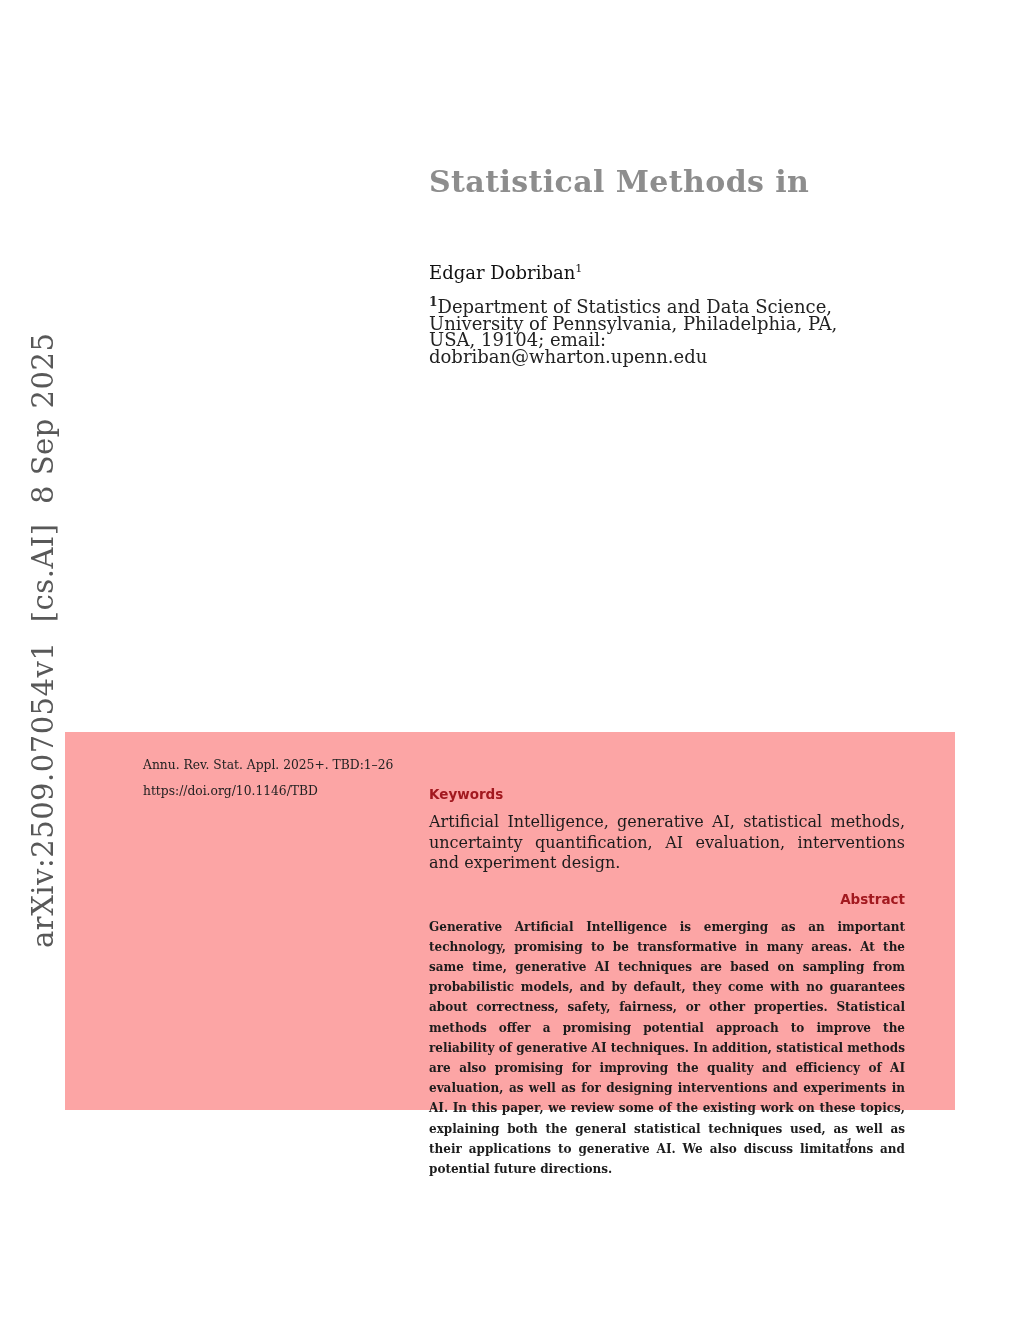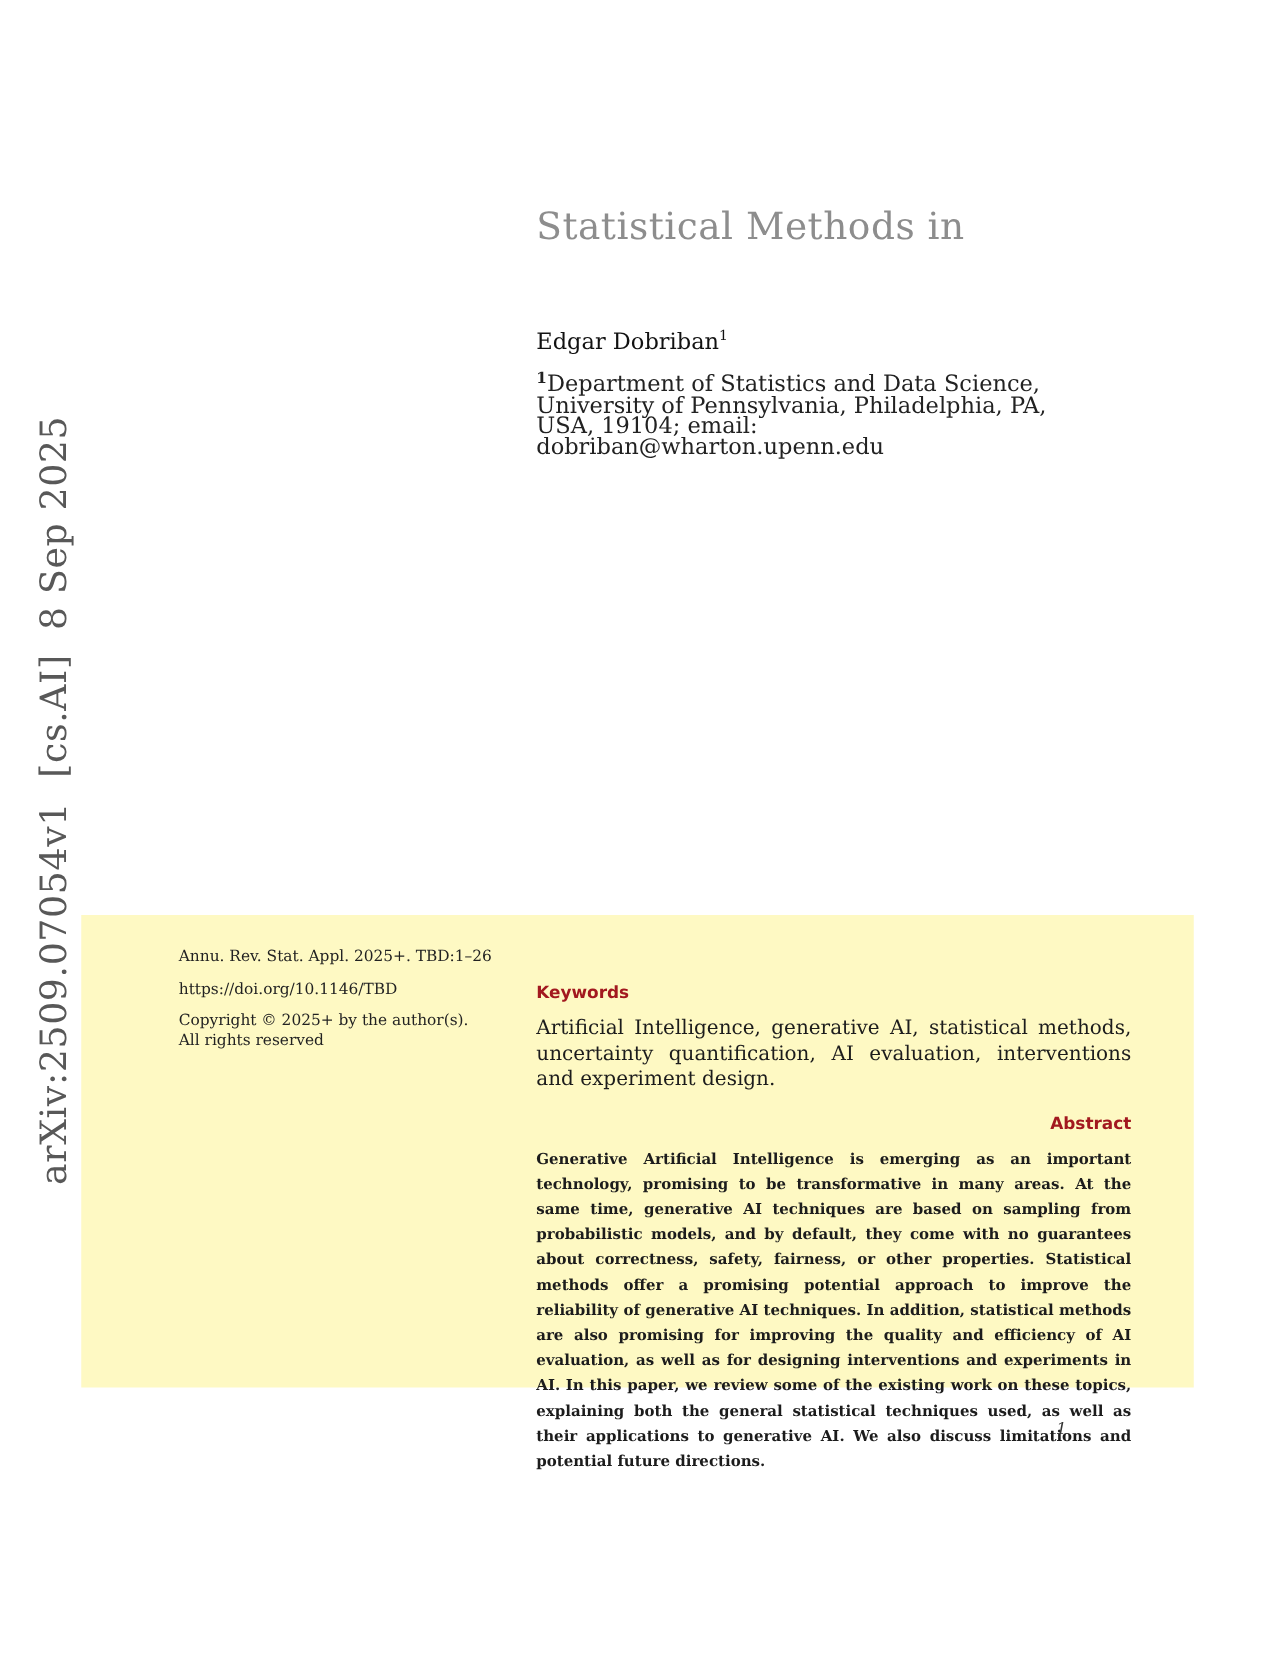--- a/index.html
+++ b/index.html
@@ -25,21 +25,21 @@
     font-size:29px;
     letter-spacing:0.5px;
     color:#585858;
   }
 
   
   .title {
     position:absolute;
     left:429px;
     top:162px;
-    font-weight:400;
+    font-weight:700;
     font-size:30px;
     line-height:40px;
     letter-spacing:0.4px;
     color:#8d8d8d;
   }
   .author {
     position:absolute;
     left:429px;
     top:262px;
     font-weight:400;
@@ -58,21 +58,21 @@
   }
   .affiliation sup { font-size:0.68em; font-weight:700; }
 
   
   .info-box {
     position:absolute;
     left:65px;
     top:732px;
     width:890px;
     height:378px;
-    background:#fef9c3;
+    background:#fca5a5;
   }
   .meta-col {
     position:absolute;
     left:78px;  
     top:26px;   
     width:265px;
     font-size:12.3px;
     line-height:15.5px;
     color:#222222;
   }
@@ -131,21 +131,20 @@
 
   <div class="author"><span>Edgar Dobriban</span><sup>1</sup></div>
 
   <div class="affiliation"><sup>1</sup><span>Department of Statistics and Data Science, University of Pennsylvania, Philadelphia, PA, USA, 19104; email: dobriban@wharton.upenn.edu</span></div>
 
   <div class="info-box">
 
     <div class="meta-col">
       <p class="meta">Annu. Rev. Stat. Appl. 2025+. TBD:1–26</p>
       <p class="meta doi">https://doi.org/10.1146/TBD</p>
-      <p class="meta"><span>Copyright © 2025+ by the author(s).</span><br><span>All rights reserved</span></p>
     </div>
 
     <div class="content-col">
       <h3 class="red-heading">Keywords</h3>
       <p class="keywords-text">Artificial Intelligence, generative AI, statistical methods, uncertainty quantification, AI evaluation, interventions and experiment design.</p>
       <h3 class="red-heading abstract-h">Abstract</h3>
       <p class="abstract-text">Generative Artificial Intelligence is emerging as an important technology, promising to be transformative in many areas. At the same time, generative AI techniques are based on sampling from probabilistic models, and by default, they come with no guarantees about correctness, safety, fairness, or other properties. Statistical methods offer a promising potential approach to improve the reliability of generative AI techniques. In addition, statistical methods are also promising for improving the quality and efficiency of AI evaluation, as well as for designing interventions and experiments in AI. In this paper, we review some of the existing work on these topics, explaining both the general statistical techniques used, as well as their applications to generative AI. We also discuss limitations and potential future directions.</p>
     </div>
 
   </div>

